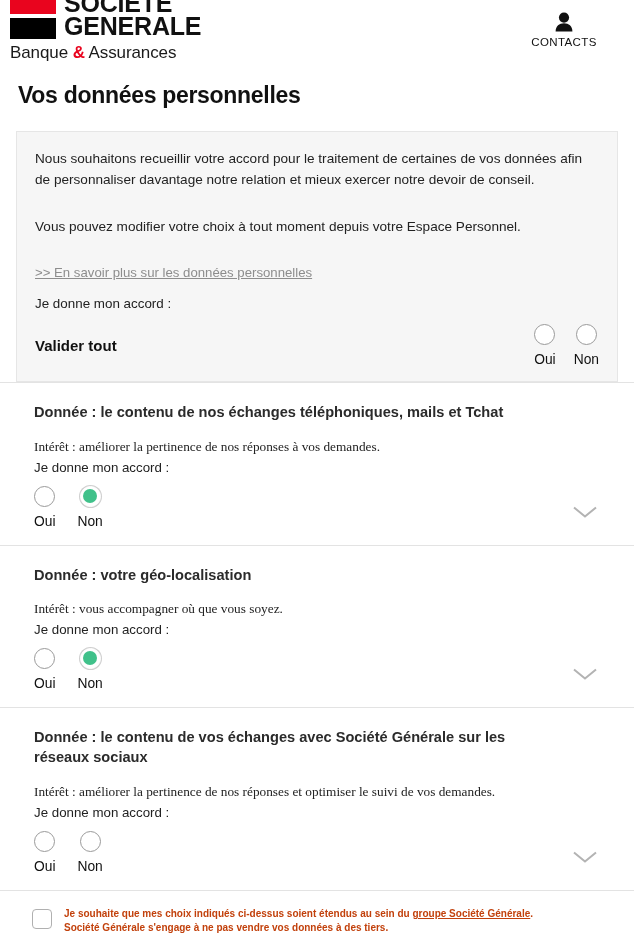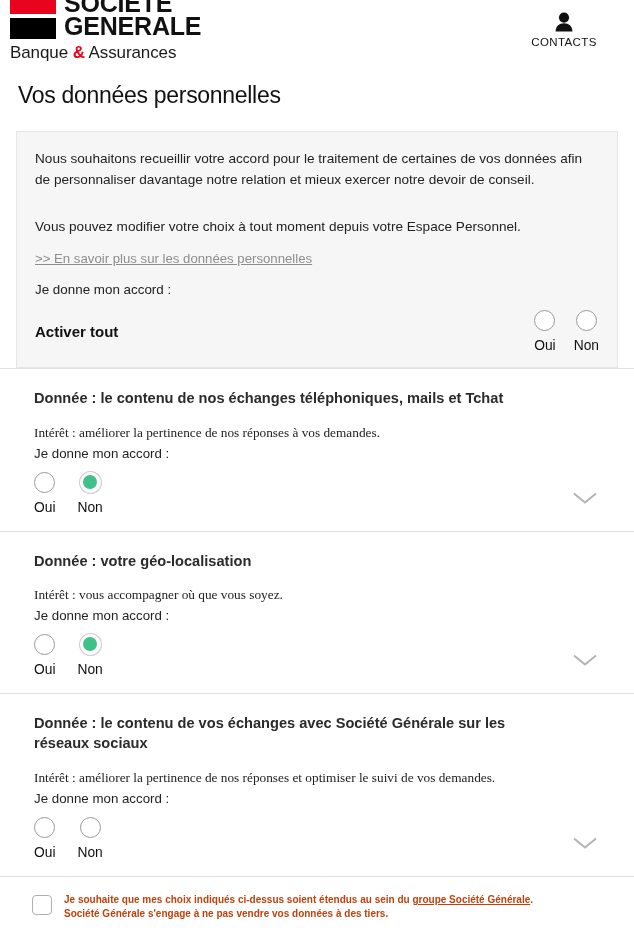--- a/index.html
+++ b/index.html
@@ -107,21 +107,21 @@
   }
   .contacts .contacts-label {
     font-size: 11.5px;
     letter-spacing: 0.4px;
     color: #111;
   }
 
   
   .page-title {
     font-size: 23px;
-    font-weight: 400;
+    font-weight: 700;
     letter-spacing: -0.3px;
     color: #111;
     margin: 14px 0 0 18px;
   }
 
   
   .intro-panel {
     margin: 22px 16px 0 16px;
     background: #f6f6f6;
     border: 1px solid #e6e6e6;
@@ -129,21 +129,21 @@
   }
   .intro-panel p {
     font-size: 13.6px;
     line-height: 1.55;
     color: #222;
   }
   .intro-panel p + p { margin-top: 26px; }
 
   .more-link {
     display: inline-block;
-    margin-top: 14px;
+    margin-top: 28px;
     font-size: 13.2px;
     color: #8d8d8d;
     text-decoration: underline;
     cursor: pointer;
   }
 
   .accord-label {
     margin-top: 15px;
     font-size: 13.4px;
     color: #222;
@@ -335,21 +335,21 @@
   </div>
 
   <h1 class="page-title">Vos données personnelles</h1>
 
   <div class="intro-panel">
     <p>Nous souhaitons recueillir votre accord pour le traitement de certaines de vos données afin de personnaliser davantage notre relation et mieux exercer notre devoir de conseil.</p>
     <p>Vous pouvez modifier votre choix à tout moment depuis votre Espace Personnel.</p>
     <a class="more-link">&gt;&gt; En savoir plus sur les données personnelles</a>
     <div class="accord-label">Je donne mon accord :</div>
     <div class="activate-row">
-      <span class="activate-label">Activer tout</span>
+      <span class="activate-label">Valider tout</span>
       <div class="radios">
         <label class="radio-opt">
           <span class="radio"></span>
           <span class="radio-text">Oui</span>
         </label>
         <label class="radio-opt">
           <span class="radio"></span>
           <span class="radio-text">Non</span>
         </label>
       </div>

